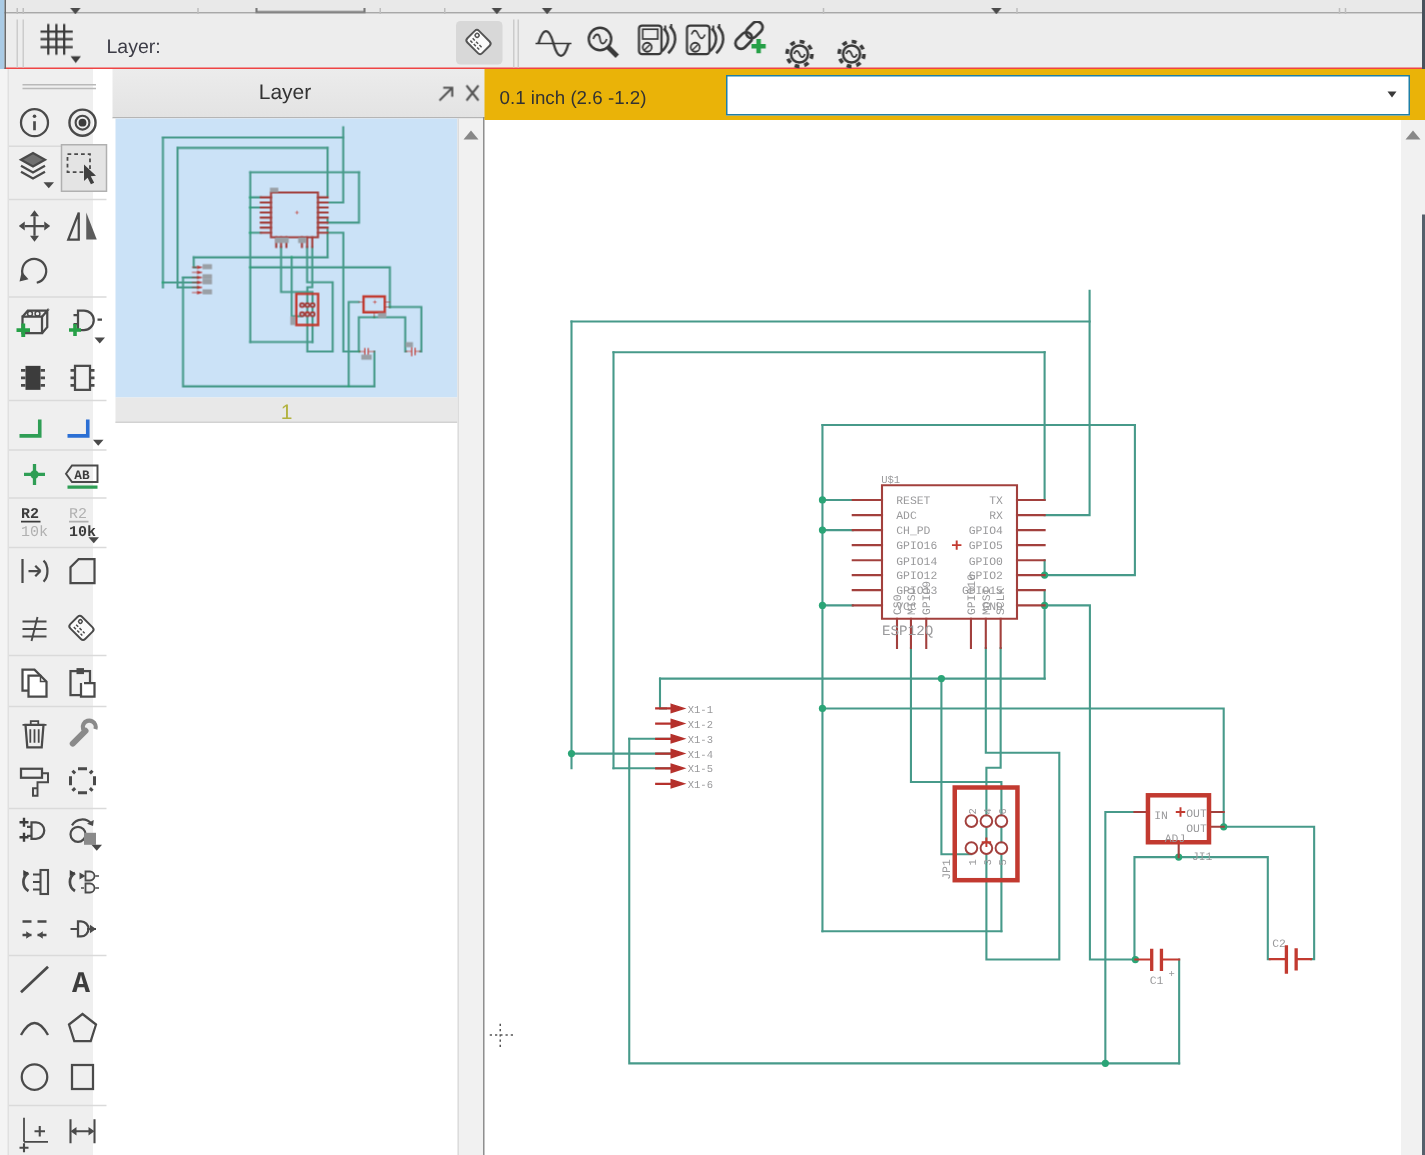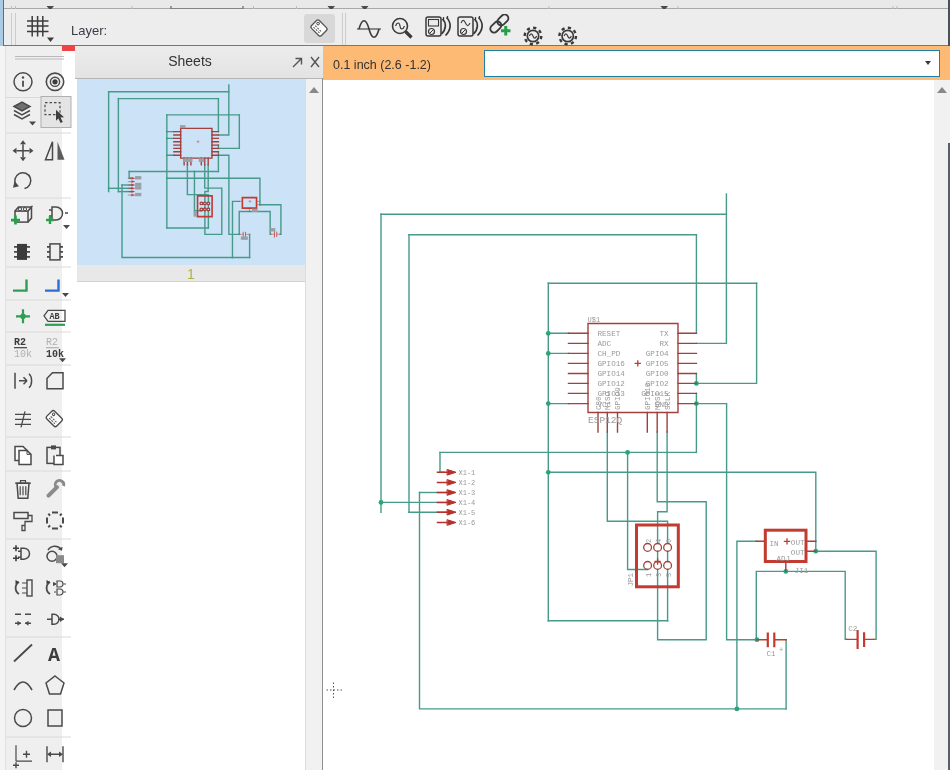--- a/index.html
+++ b/index.html
@@ -1,21 +1,21 @@
 <!DOCTYPE html>
 <html><head>
 <meta charset="utf-8">
 <style>
   html,body{margin:0;padding:0;}
   body{width:950px;height:770px;overflow:hidden;position:relative;-webkit-font-smoothing:antialiased;
        font-family:"Liberation Sans",sans-serif;background:#ffffff;}
   .abs{position:absolute;}
   
   #strip0{left:0;top:0;width:950px;height:8px;background:#e9e9e9;border-bottom:1px solid #a8a8a8;}
-  #topbar{left:0;top:9px;width:950px;height:36px;background:#ededed;border-bottom:6px solid #ef4444;}
+  #topbar{left:0;top:9px;width:950px;height:36px;background:#ededed;border-bottom:1px solid #ef4444;}
   #blueedge{left:0;top:0;width:3px;height:770px;background:#aacbe5;}
   #darkedge{left:3px;top:0;width:1px;height:770px;background:#6a6a6a;}
   .grip{position:absolute;top:4px;width:1px;height:32px;background:#cccccc;}
   
   #layerlbl{left:71px;top:14px;font-size:13px;color:#3c3c46;}
   #layercombo{left:114px;top:5px;width:186px;height:28px;background:#fff;border:1px solid #9a9a9a;}
   #layerswatch{left:5px;top:5px;width:21px;height:18px;background:#3cb589;border:1px solid #2a9a70;}
   #layertext{left:32px;top:7px;font-size:13px;color:#222;}
   #layerarrow{left:170px;top:11px;width:0;height:0;border-left:4.5px solid transparent;border-right:4.5px solid transparent;border-top:5.5px solid #444;}
   #tagbtn{left:304px;top:5px;width:31px;height:29px;background:#d8d8d8;border-radius:3px;}
@@ -25,21 +25,21 @@
   
   #sheetshdr{left:75px;top:46px;width:250px;height:32px;background:linear-gradient(#ececec,#e3e3e3);border-bottom:1px solid #b5b5b5;}
   #sheetstitle{left:0px;top:7px;width:230px;text-align:center;font-size:14px;color:#333;}
   #sheetsbody{left:75px;top:79px;width:230px;height:691px;background:#ffffff;}
   #thumb{left:77px;top:79px;width:228px;height:186px;background:#cbe2f7;}
   #thumbstrip{left:77px;top:265px;width:228px;height:16px;background:#e8e8e8;border-bottom:1px solid #d2d2d2;}
   #thumb1{left:77px;top:266px;width:228px;text-align:center;font-size:14px;color:#b2b23e;}
   #sheetscroll{left:305px;top:79px;width:17px;height:691px;background:#f1f1f1;border-left:1px solid #dcdcdc;}
   #sheetsdiv{left:322px;top:78px;width:1px;height:692px;background:#8f8f8f;}
   
-  #coordbar{left:323px;top:46px;width:627px;height:34px;background:#fdba74;}
+  #coordbar{left:323px;top:46px;width:627px;height:34px;background:#eab308;}
   #coordtext{left:10px;top:12px;font-size:12.5px;color:#333;}
   #cmdbox{left:161px;top:4px;width:456px;height:27px;background:#fff;border:1.5px solid #1f7fa6;box-sizing:border-box;}
   #cmdarrow{left:440px;top:10px;width:0;height:0;border-left:3.8px solid transparent;border-right:3.8px solid transparent;border-top:4.6px solid #3a3a3a;}
   
   #canvas{left:323px;top:80px;width:611px;height:690px;background:#ffffff;}
   svg{transform:translateZ(0);}
   #cscroll{left:934px;top:80px;width:16px;height:690px;background:#f1f1f1;}
   #cthumbline{left:948px;top:143px;width:2px;height:627px;background:#55606b;}
   .uparrow{position:absolute;width:0;height:0;border-left:5px solid transparent;border-right:5px solid transparent;border-bottom:6px solid #888;}
   text{font-family:"Liberation Mono","Liberation Sans",monospace;}
@@ -355,21 +355,21 @@
     <g transform="translate(55 754.2)">
       <path d="M-8 -8 V8 M8 -8 V8 M-6 0 H6" stroke-width="1.4"></path>
       <path d="M-8 0 l4 -2.8 v5.6 z M8 0 l-4 -2.8 v5.6 z" fill="#4a4a4a" stroke="none"></path>
     </g>
   </g>
 </svg>
 </div>
 <div class="abs" id="leftedge2"></div>
 
 <div class="abs" id="sheetshdr">
-  <div class="abs" id="sheetstitle">Sheets</div>
+  <div class="abs" id="sheetstitle">Layer</div>
   <svg class="abs" style="left:216px;top:9px" width="30" height="14" viewBox="0 0 30 14">
     <g stroke="#555" stroke-width="1.4" fill="none">
       <path d="M2 12 L10 4 M4.5 3.5 H10.5 V9.5"></path>
       <path d="M20 2 L28 12 M28 2 L20 12"></path>
     </g>
   </svg>
 </div>
 <div class="abs" id="sheetsbody"></div>
 <div class="abs" id="thumb">
   <svg width="228" height="184" viewBox="290.1 176.4 655.2 548.7" preserveAspectRatio="none">

